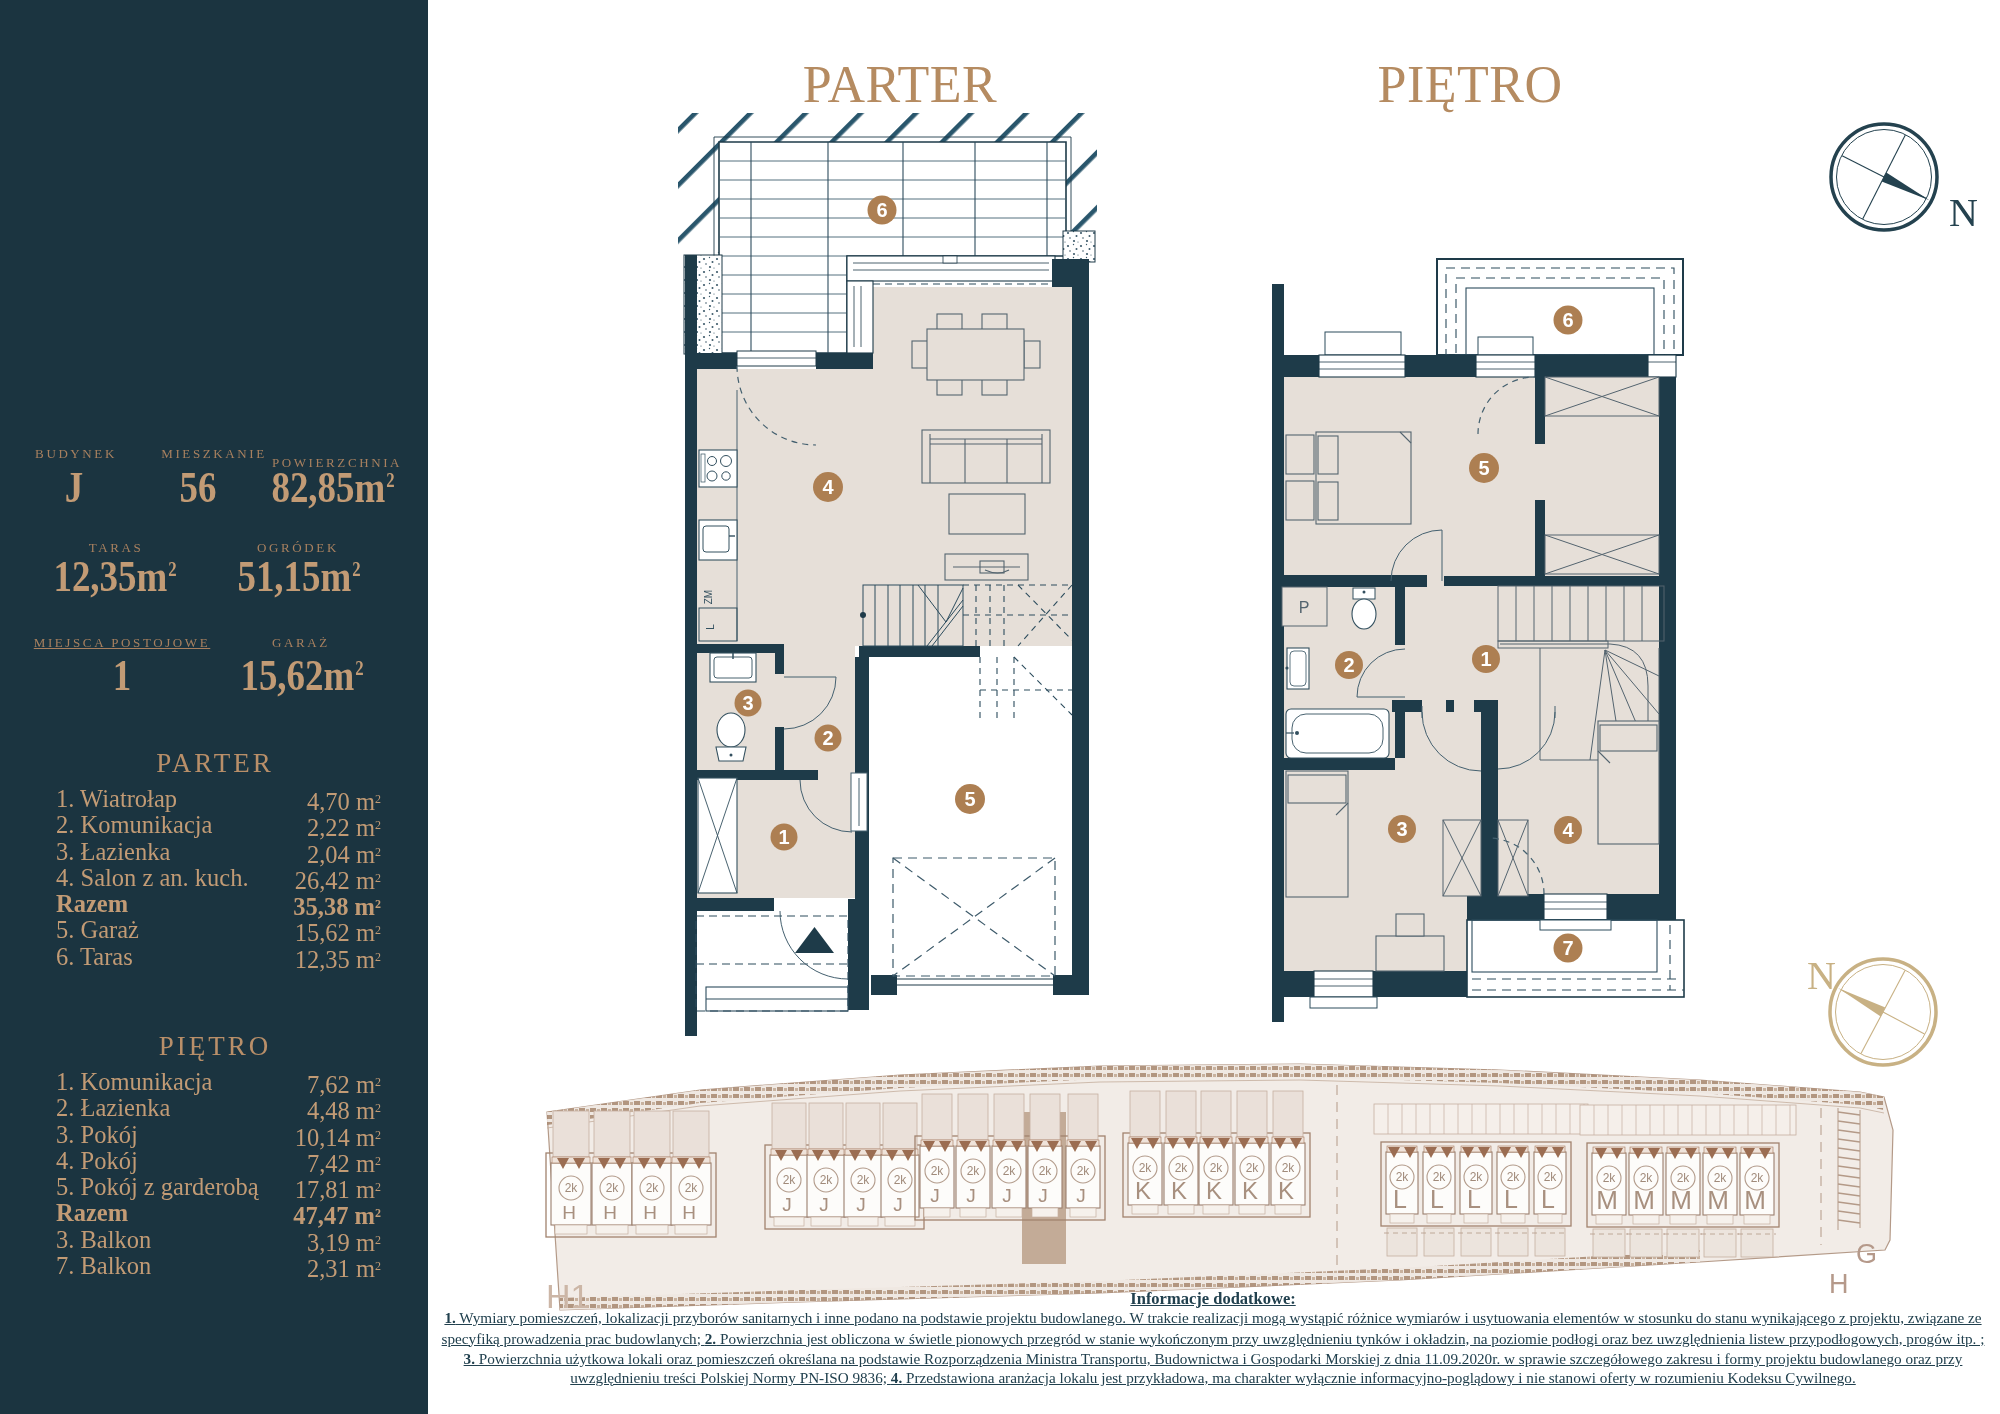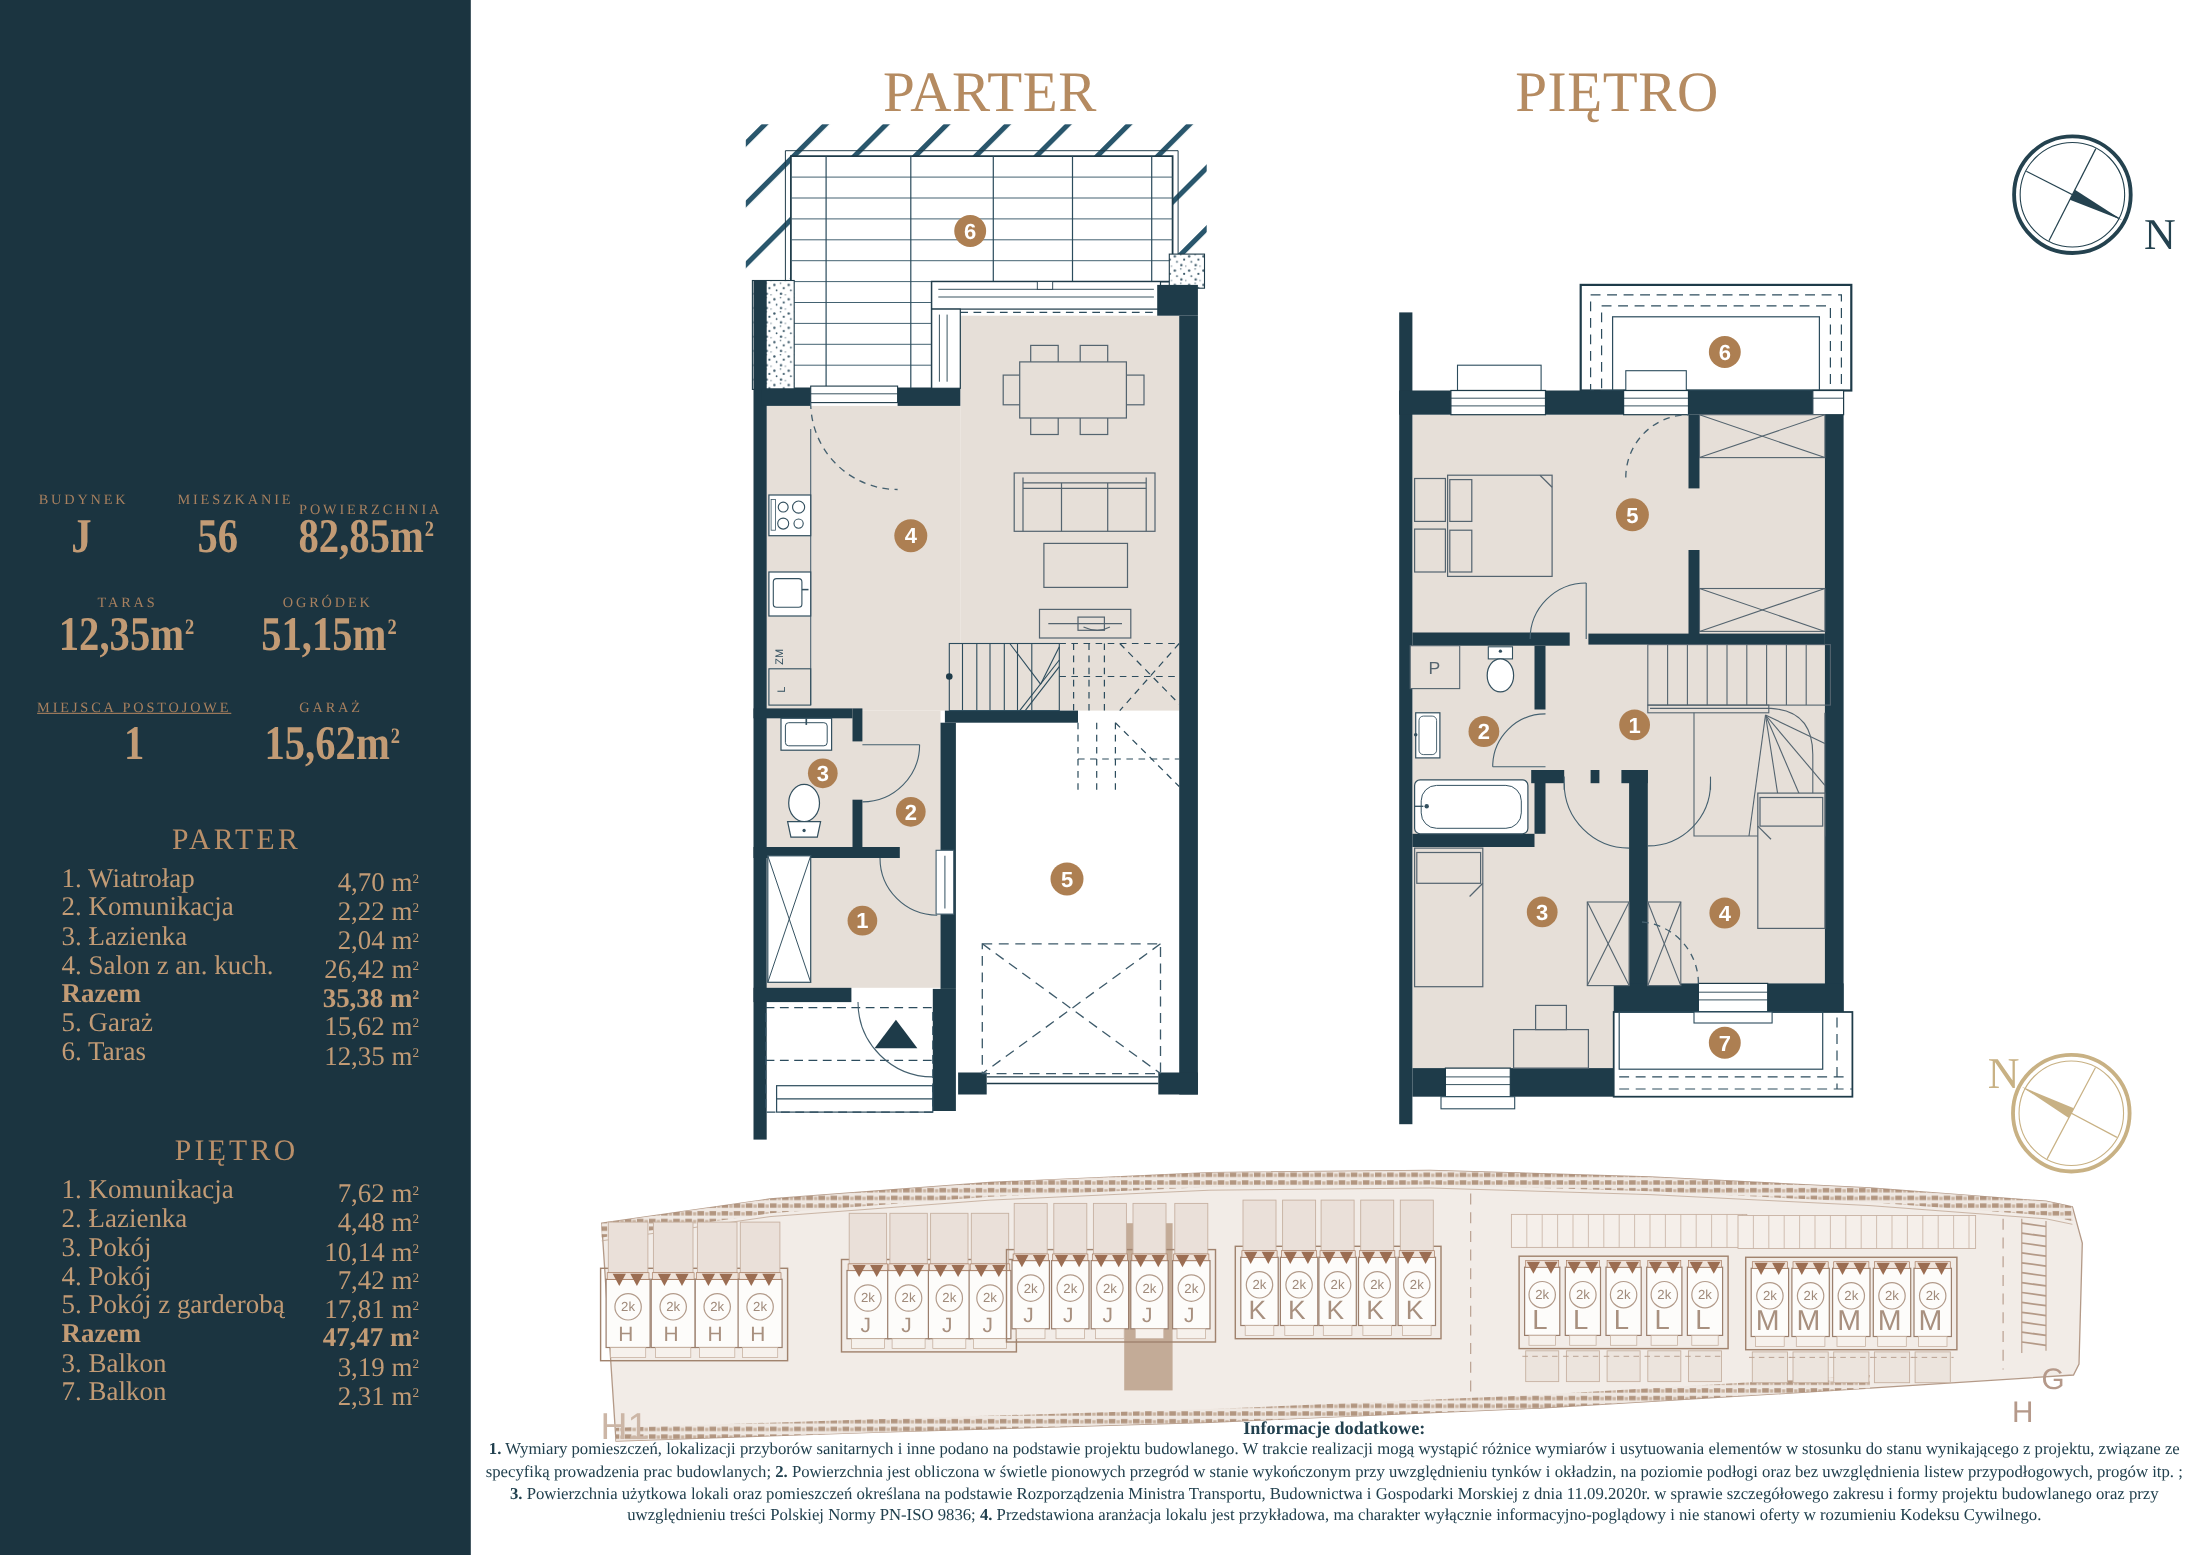--- a/index.html
+++ b/index.html
@@ -12,21 +12,21 @@
   .sval{font-family:"Liberation Serif", serif;color:#c29b75;font-weight:bold;font-size:44px;white-space:nowrap;}
   .sval.ctr{transform:translateX(-50%) scaleX(0.84);}
   .sval sup{font-size:20px;vertical-align:15px;margin-left:1px;letter-spacing:0;}
   .shead{font-family:"Liberation Serif", serif;color:#b98f69;font-size:27px;letter-spacing:3px;white-space:nowrap;}
   .roomrow{position:relative;height:26.3px;}
   .roomrow .nm{position:absolute;left:0;top:0;}
   .roomrow .ar{position:absolute;right:0;top:0;}
   .rooms{color:#c29b75;font-size:24.5px;line-height:26.3px;text-decoration:underline;}
   .rooms sup{font-size:12px;vertical-align:7px;}
   .title{font-family:"Liberation Serif", serif;color:#b58b61;font-size:52px;letter-spacing:0.5px;white-space:nowrap;}
-  .foot{color:#21404e;font-size:15.2px;white-space:nowrap;text-align:center;}
+  .foot{color:#21404e;font-size:15.2px;white-space:nowrap;text-align:center;text-decoration:underline;}
   .foot b{font-weight:bold;}
 </style>
 </head>
 <body>
 <div class="abs sidebar"></div>
 <div class="abs slab ctr" style="left:76px;top:446px;">BUDYNEK</div>
 <div class="abs slab ctr" style="left:214px;top:446px;">MIESZKANIE</div>
 <div class="abs slab ctr" style="left:337px;top:455px;">POWIERZCHNIA</div>
 <div class="abs sval ctr" style="left:74px;top:462px;">J</div>
 <div class="abs sval ctr" style="left:198px;top:462px;">56</div>

